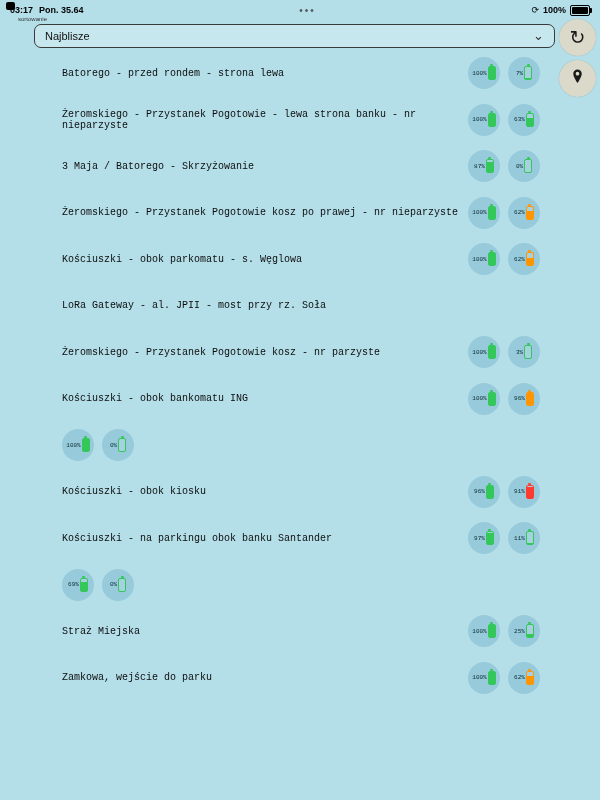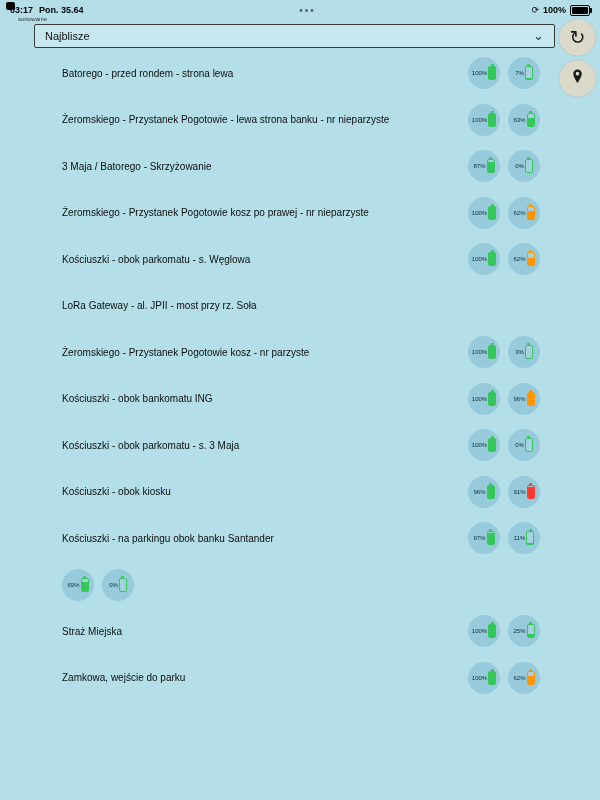--- a/index.html
+++ b/index.html
@@ -21,39 +21,39 @@
   .sb-center{color:#555;letter-spacing:2px;font-size:10px;}
   .sb-right{display:flex;align-items:center;gap:4px;font-weight:bold;}
   .sb-lock{font-size:9px;font-weight:normal;}
   .sb-batt{width:18px;height:9px;border:1px solid #000;border-radius:2px;position:relative;}
   .sb-batt-fill{position:absolute;left:1px;top:1px;bottom:1px;right:1px;background:#000;border-radius:1px;}
   .sb-batt::after{content:"";position:absolute;right:-3px;top:2px;width:2px;height:5px;background:#000;border-radius:0 1px 1px 0;}
   
   .sortlabel{position:absolute;left:18px;top:16px;font-size:6px;color:#333;}
   .dropdown{
     position:absolute;left:34px;top:24px;width:521px;height:24px;
-    border:1px solid #3a3a3a;border-radius:2px;
+    border:1px solid #3a3a3a;border-radius:7px;
     background:rgba(255,255,255,0.25);
     display:flex;align-items:center;justify-content:space-between;
     padding:0 10px;box-sizing:border-box;font-size:11px;
   }
   .dd-chevron{font-size:13px;color:#333;line-height:10px;}
   .fab{
     position:absolute;right:4px;width:37px;height:37px;border-radius:50%;
     background:#dbd9c9;display:flex;align-items:center;justify-content:center;
     box-shadow:0 0 1px rgba(0,0,0,0.25);
   }
   .fab-refresh{top:19px;font-size:19px;color:#1a1a1a;}
   .fab-pin{top:60px;}
   .fab-pin svg{width:17px;height:17px;fill:#1a1a1a;}
   
   #list{position:absolute;top:50px;left:0;right:0;}
   .row{
     height:46.5px;display:flex;align-items:center;
-    padding-left:62px;padding-right:60px;
+    padding-left:62px;padding-right:60px;font-family:Liberation Mono, monospace;
   }
   .row-label{flex:1;font-size:10px;color:#0d0d0d;padding-right:8px;}
   .badges{display:flex;gap:8px;width:72px;justify-content:flex-end;flex:none;}
   .badge{
     width:32px;height:32px;border-radius:50%;background:#97cbdb;
     display:flex;align-items:center;justify-content:center;gap:1px;flex:none;
   }
   .pct{font-size:6px;color:#0b2b33;}
   .batt{
     width:8px;height:14px;border:1.5px solid #34c759;border-radius:2px;
@@ -236,21 +236,20 @@
     <span class="pct">96%</span>
     <span class="batt" style="border-color: rgb(255, 149, 0); --cap: #ff9500;">
             <span class="batt-fill" style="height: 96%; background: rgb(255, 149, 0);"></span>
           </span>
   </span>
 </span>
   </div>
 
 
   <div class="row">
-    <span class="row-label">Kościuszki - obok parkomatu - s. 3 Maja</span>
     <span class="badges">
   <span class="badge">
     <span class="pct">100%</span>
     <span class="batt" style="border-color: rgb(52, 199, 89); --cap: #34c759;">
             <span class="batt-fill" style="height: 100%; background: rgb(52, 199, 89);"></span>
           </span>
   </span>
 
   <span class="badge">
     <span class="pct">0%</span>

